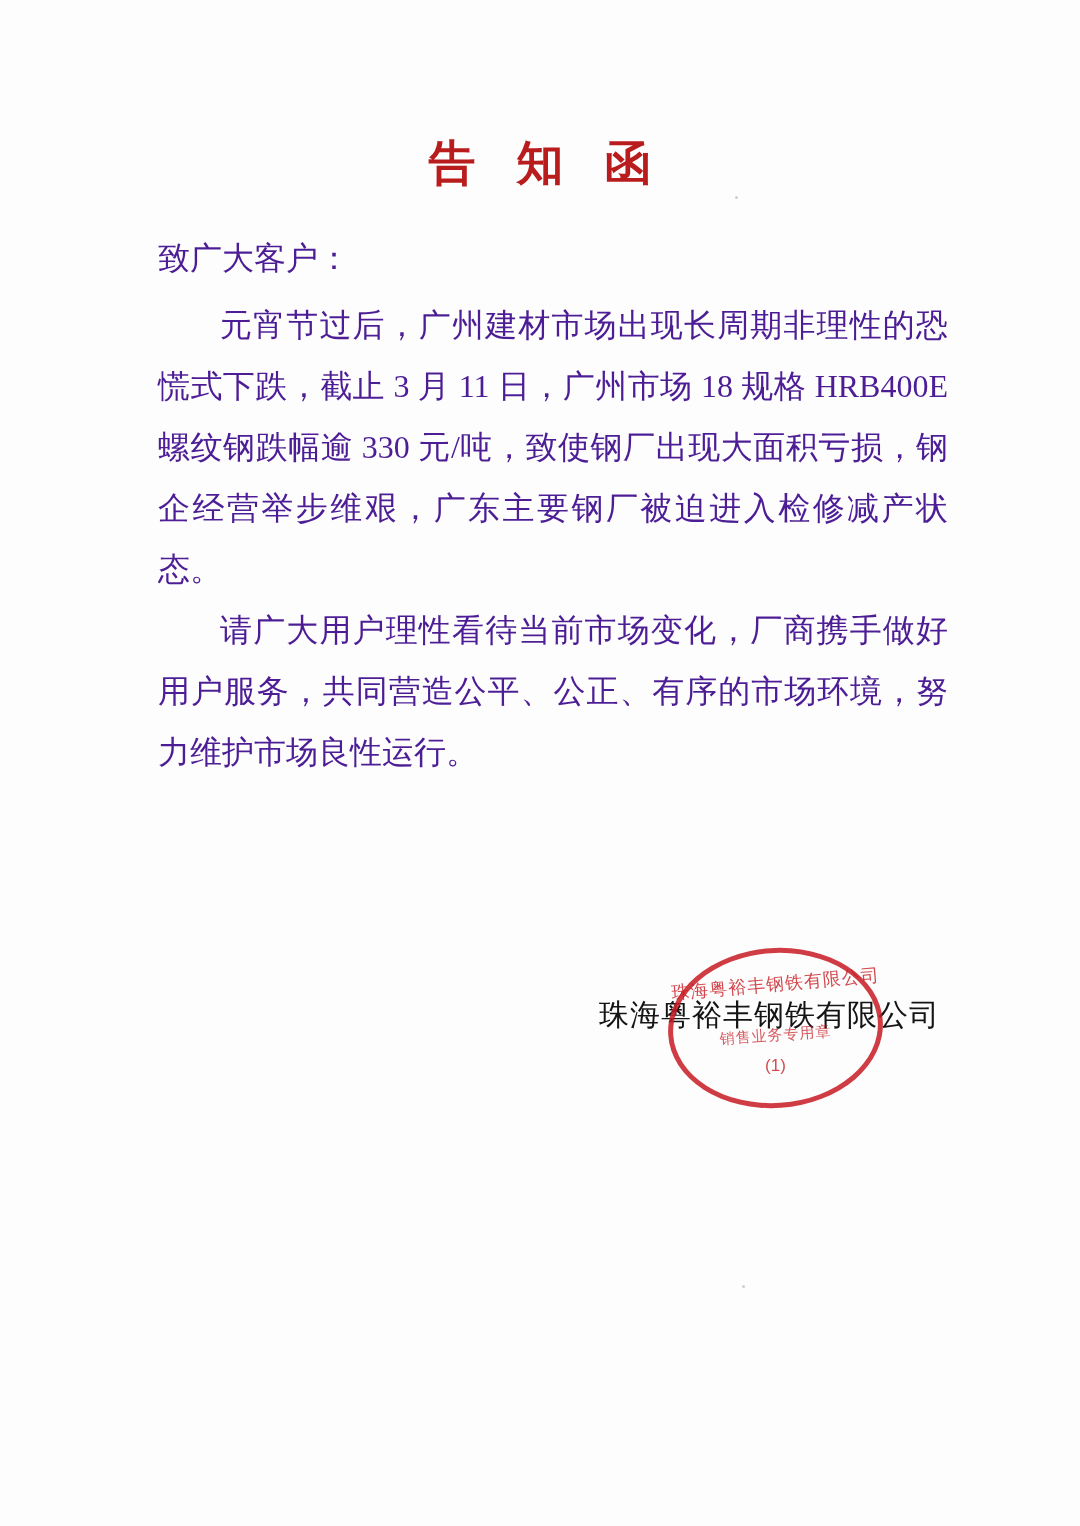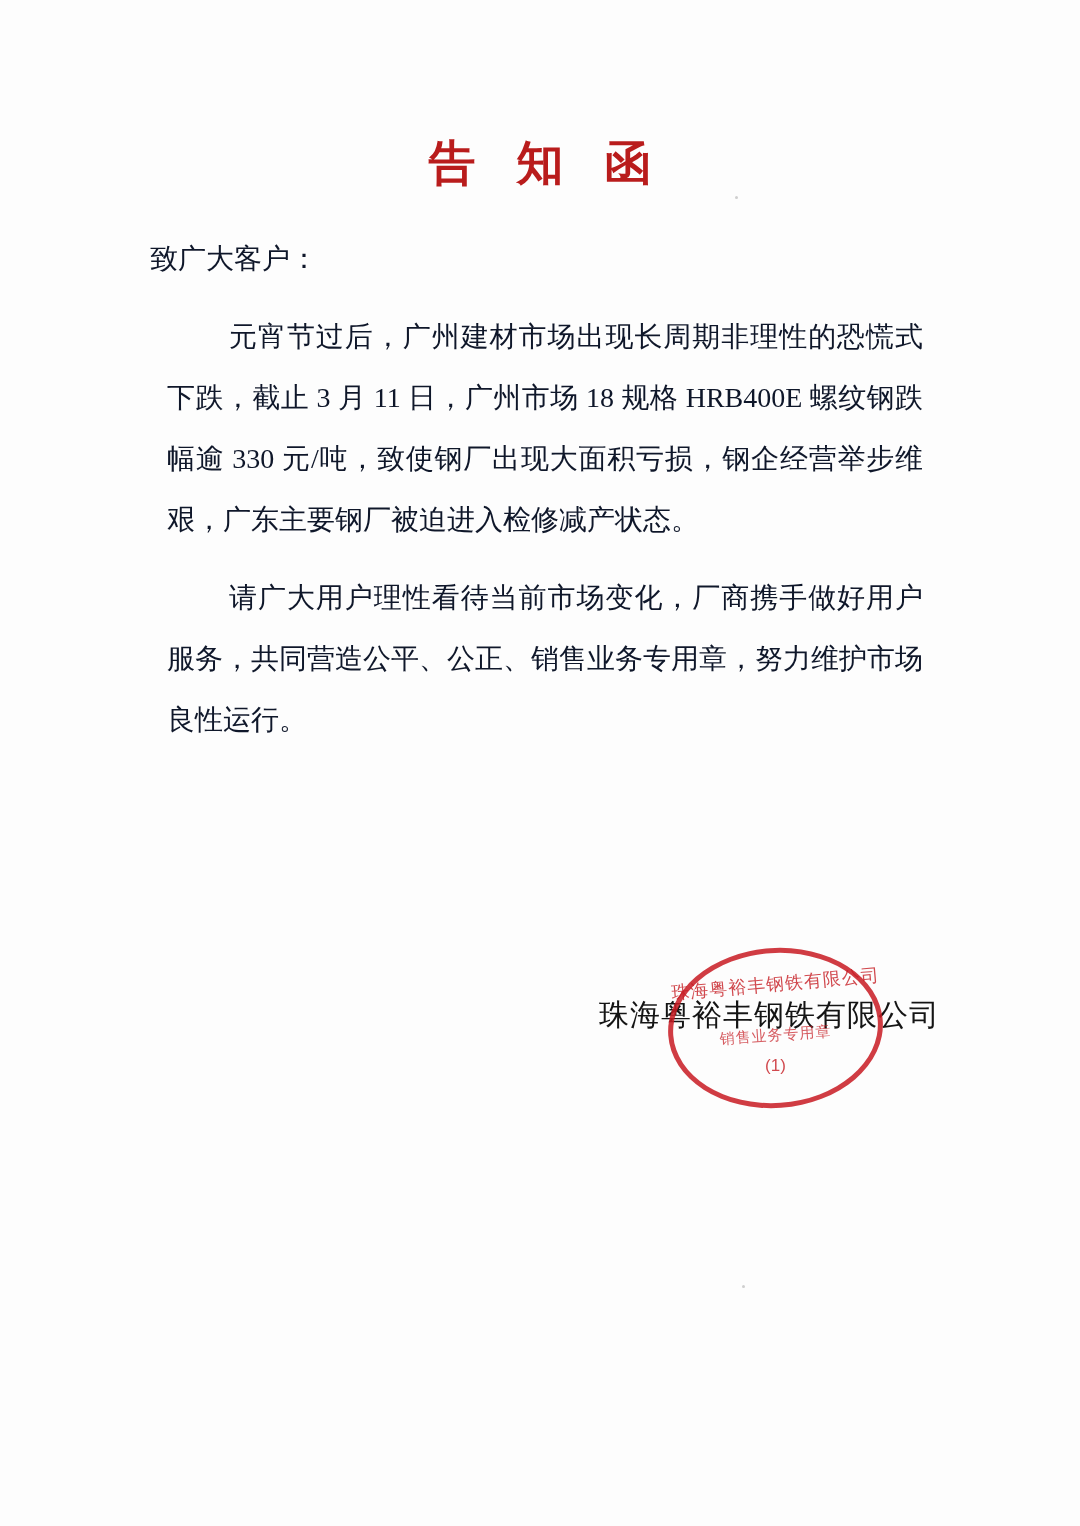--- a/index.html
+++ b/index.html
@@ -33,35 +33,35 @@
     font-weight: bold;
     letter-spacing: 14px;
     text-indent: 14px;
     color: #b91c1c;
     font-family: "Liberation Sans", "DejaVu Sans", sans-serif;
   }
 
   .body-block {
     position: absolute;
     top: 228px;
-    left: 150px;
+    left: 158px;
     width: 790px;
-    font-size: 28px;
+    font-size: 32px;
     line-height: 61px;
-    color: #0f172a;
+    color: #4c1d95;
     text-align: justify;
     text-justify: inter-ideograph;
   }
 
   .salutation {
     margin: 0 0 6px 0;
   }
 
   .para {
-    margin: 17px;
+    margin: 0;
     text-indent: 62px;
   }
 
   .signature-block {
     position: absolute;
     top: 985px;
     left: 0;
     width: 940px;
     text-align: right;
     font-size: 30px;
@@ -143,21 +143,21 @@
 </head>
 <body>
 
 <div class="page">
 
   <div class="doc-title">告 知 函</div>
 
   <div class="body-block">
     <p class="salutation">致广大客户：</p>
     <p class="para">元宵节过后，广州建材市场出现长周期非理性的恐慌式下跌，截止 3 月 11 日，广州市场 18 规格 HRB400E 螺纹钢跌幅逾 330 元/吨，致使钢厂出现大面积亏损，钢企经营举步维艰，广东主要钢厂被迫进入检修减产状态。</p>
-    <p class="para">请广大用户理性看待当前市场变化，厂商携手做好用户服务，共同营造公平、公正、销售业务专用章，努力维护市场良性运行。</p>
+    <p class="para">请广大用户理性看待当前市场变化，厂商携手做好用户服务，共同营造公平、公正、有序的市场环境，努力维护市场良性运行。</p>
   </div>
 
   <div class="signature-block">
     <span class="sign-company">珠海粤裕丰钢铁有限公司</span>
   </div>
 
   <div class="seal">
     <div class="ring"></div>
     <div class="seal-text-top">珠海粤裕丰钢铁有限公司</div>
     <div class="seal-text-mid">销售业务专用章</div>

